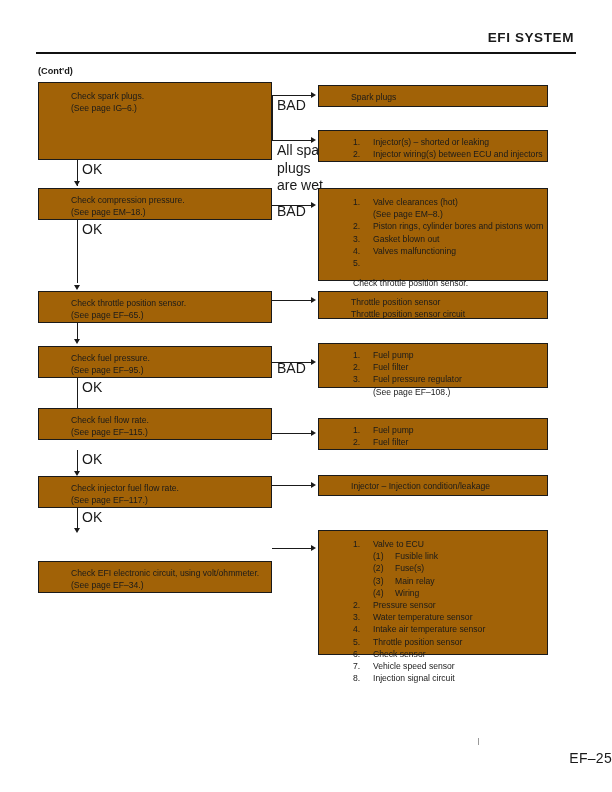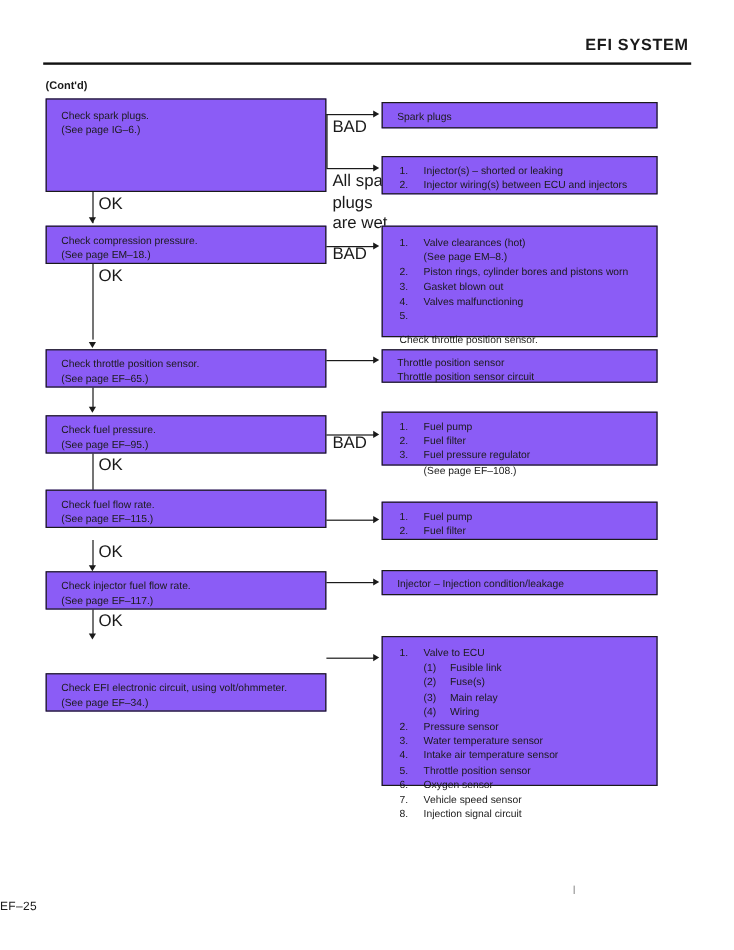--- a/index.html
+++ b/index.html
@@ -39,22 +39,22 @@
     height: 2.2px;
     background: #111;
   }
 
   
   .footer-page {
     position: absolute;
     left: 0;
     right: 0;
     top: 750px;
-    text-align: left;
-    font-size: 10px;
+    text-align: right;
+    font-size: 14px;
     letter-spacing: 0.3px;
   }
   .stray-mark {
     position: absolute;
     left: 478px;
     top: 738px;
     width: 1px;
     height: 7px;
     background: #9a9a9a;
   }
@@ -64,22 +64,23 @@
     position: absolute;
     left: 38px;
     top: 66px;
     font-size: 9.2px;
     font-weight: bold;
   }
 
   .box {
     position: absolute;
     border: 1.1px solid #1a1a1a;
-    background: #8b5cf6;
+    background: #a16207;
     box-sizing: border-box;
+    padding-left: 20px;
   }
   .box-inner {
     padding: 7px 0 0 12px;
     font-size: 8.6px;
     line-height: 1.42;
     white-space: pre-line;
   }
 
   
   .numlist {
@@ -363,21 +364,21 @@
       <div class="numrow">
         <span class="n">4.</span>
         <span class="t">Intake air temperature sensor</span>
       </div>
       <div class="numrow">
         <span class="n">5.</span>
         <span class="t">Throttle position sensor</span>
       </div>
       <div class="numrow">
         <span class="n">6.</span>
-        <span class="t">Oxygen sensor</span>
+        <span class="t">Check sensor</span>
       </div>
       <div class="numrow">
         <span class="n">7.</span>
         <span class="t">Vehicle speed sensor</span>
       </div>
       <div class="numrow">
         <span class="n">8.</span>
         <span class="t">Injection signal circuit</span>
       </div>
     </div>

